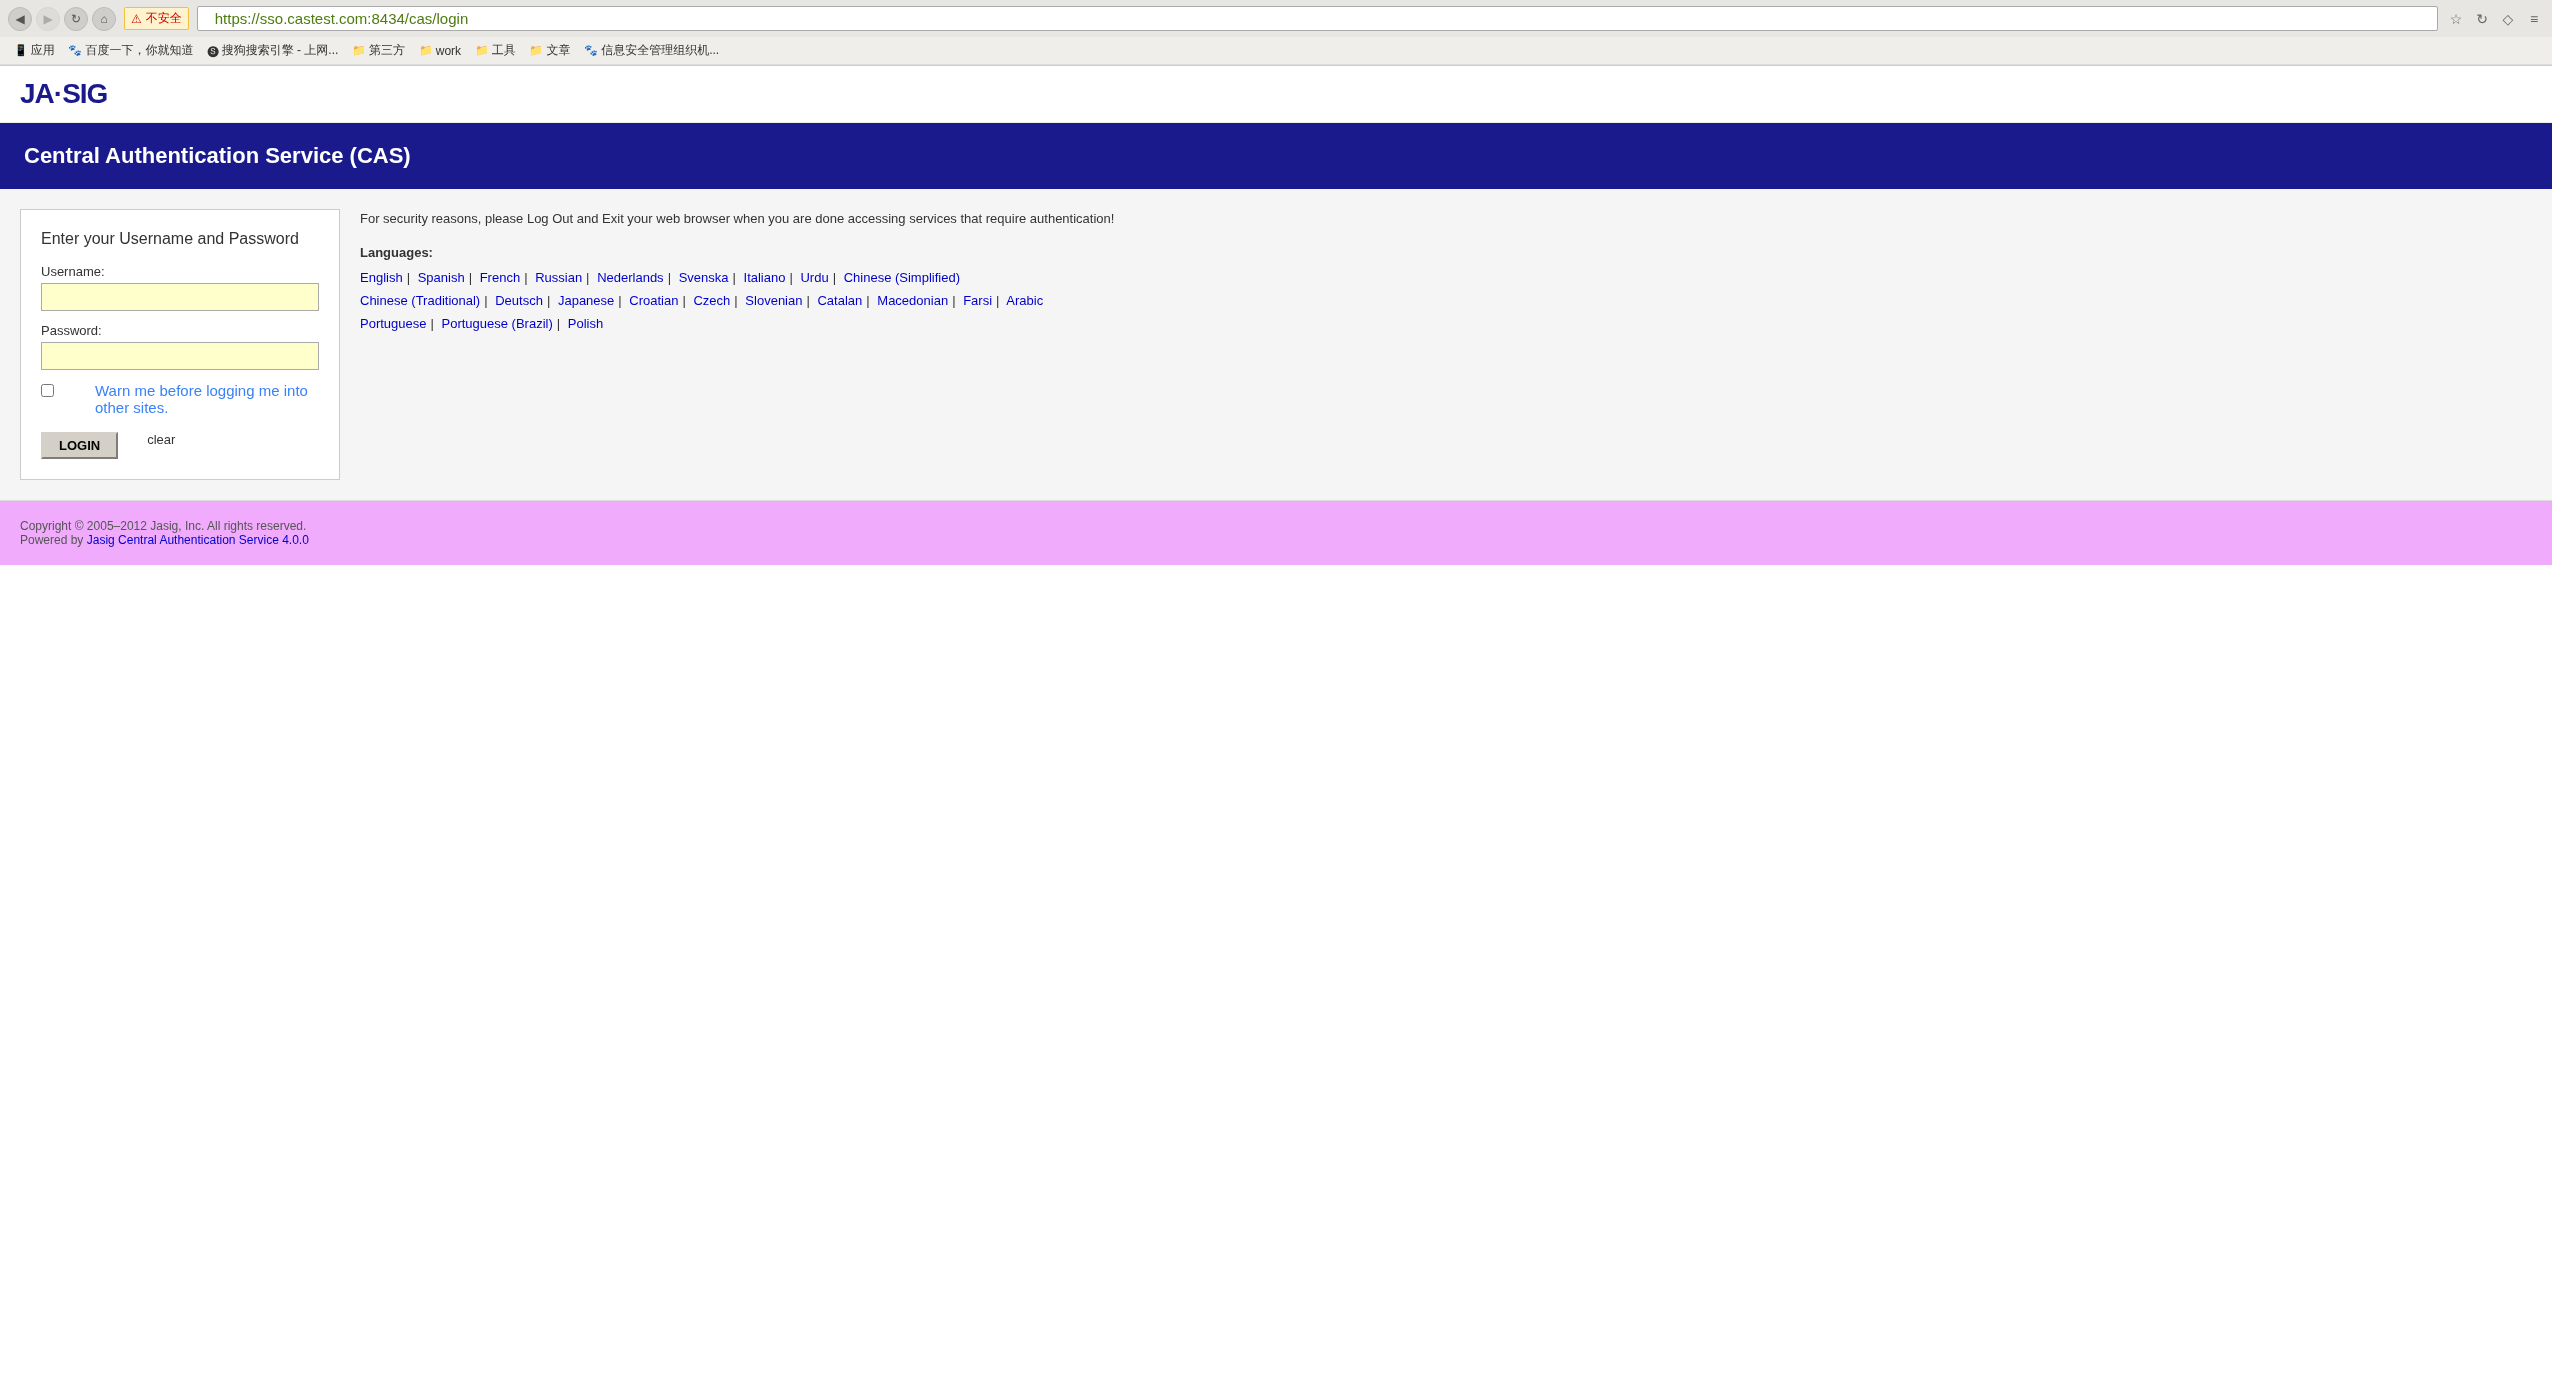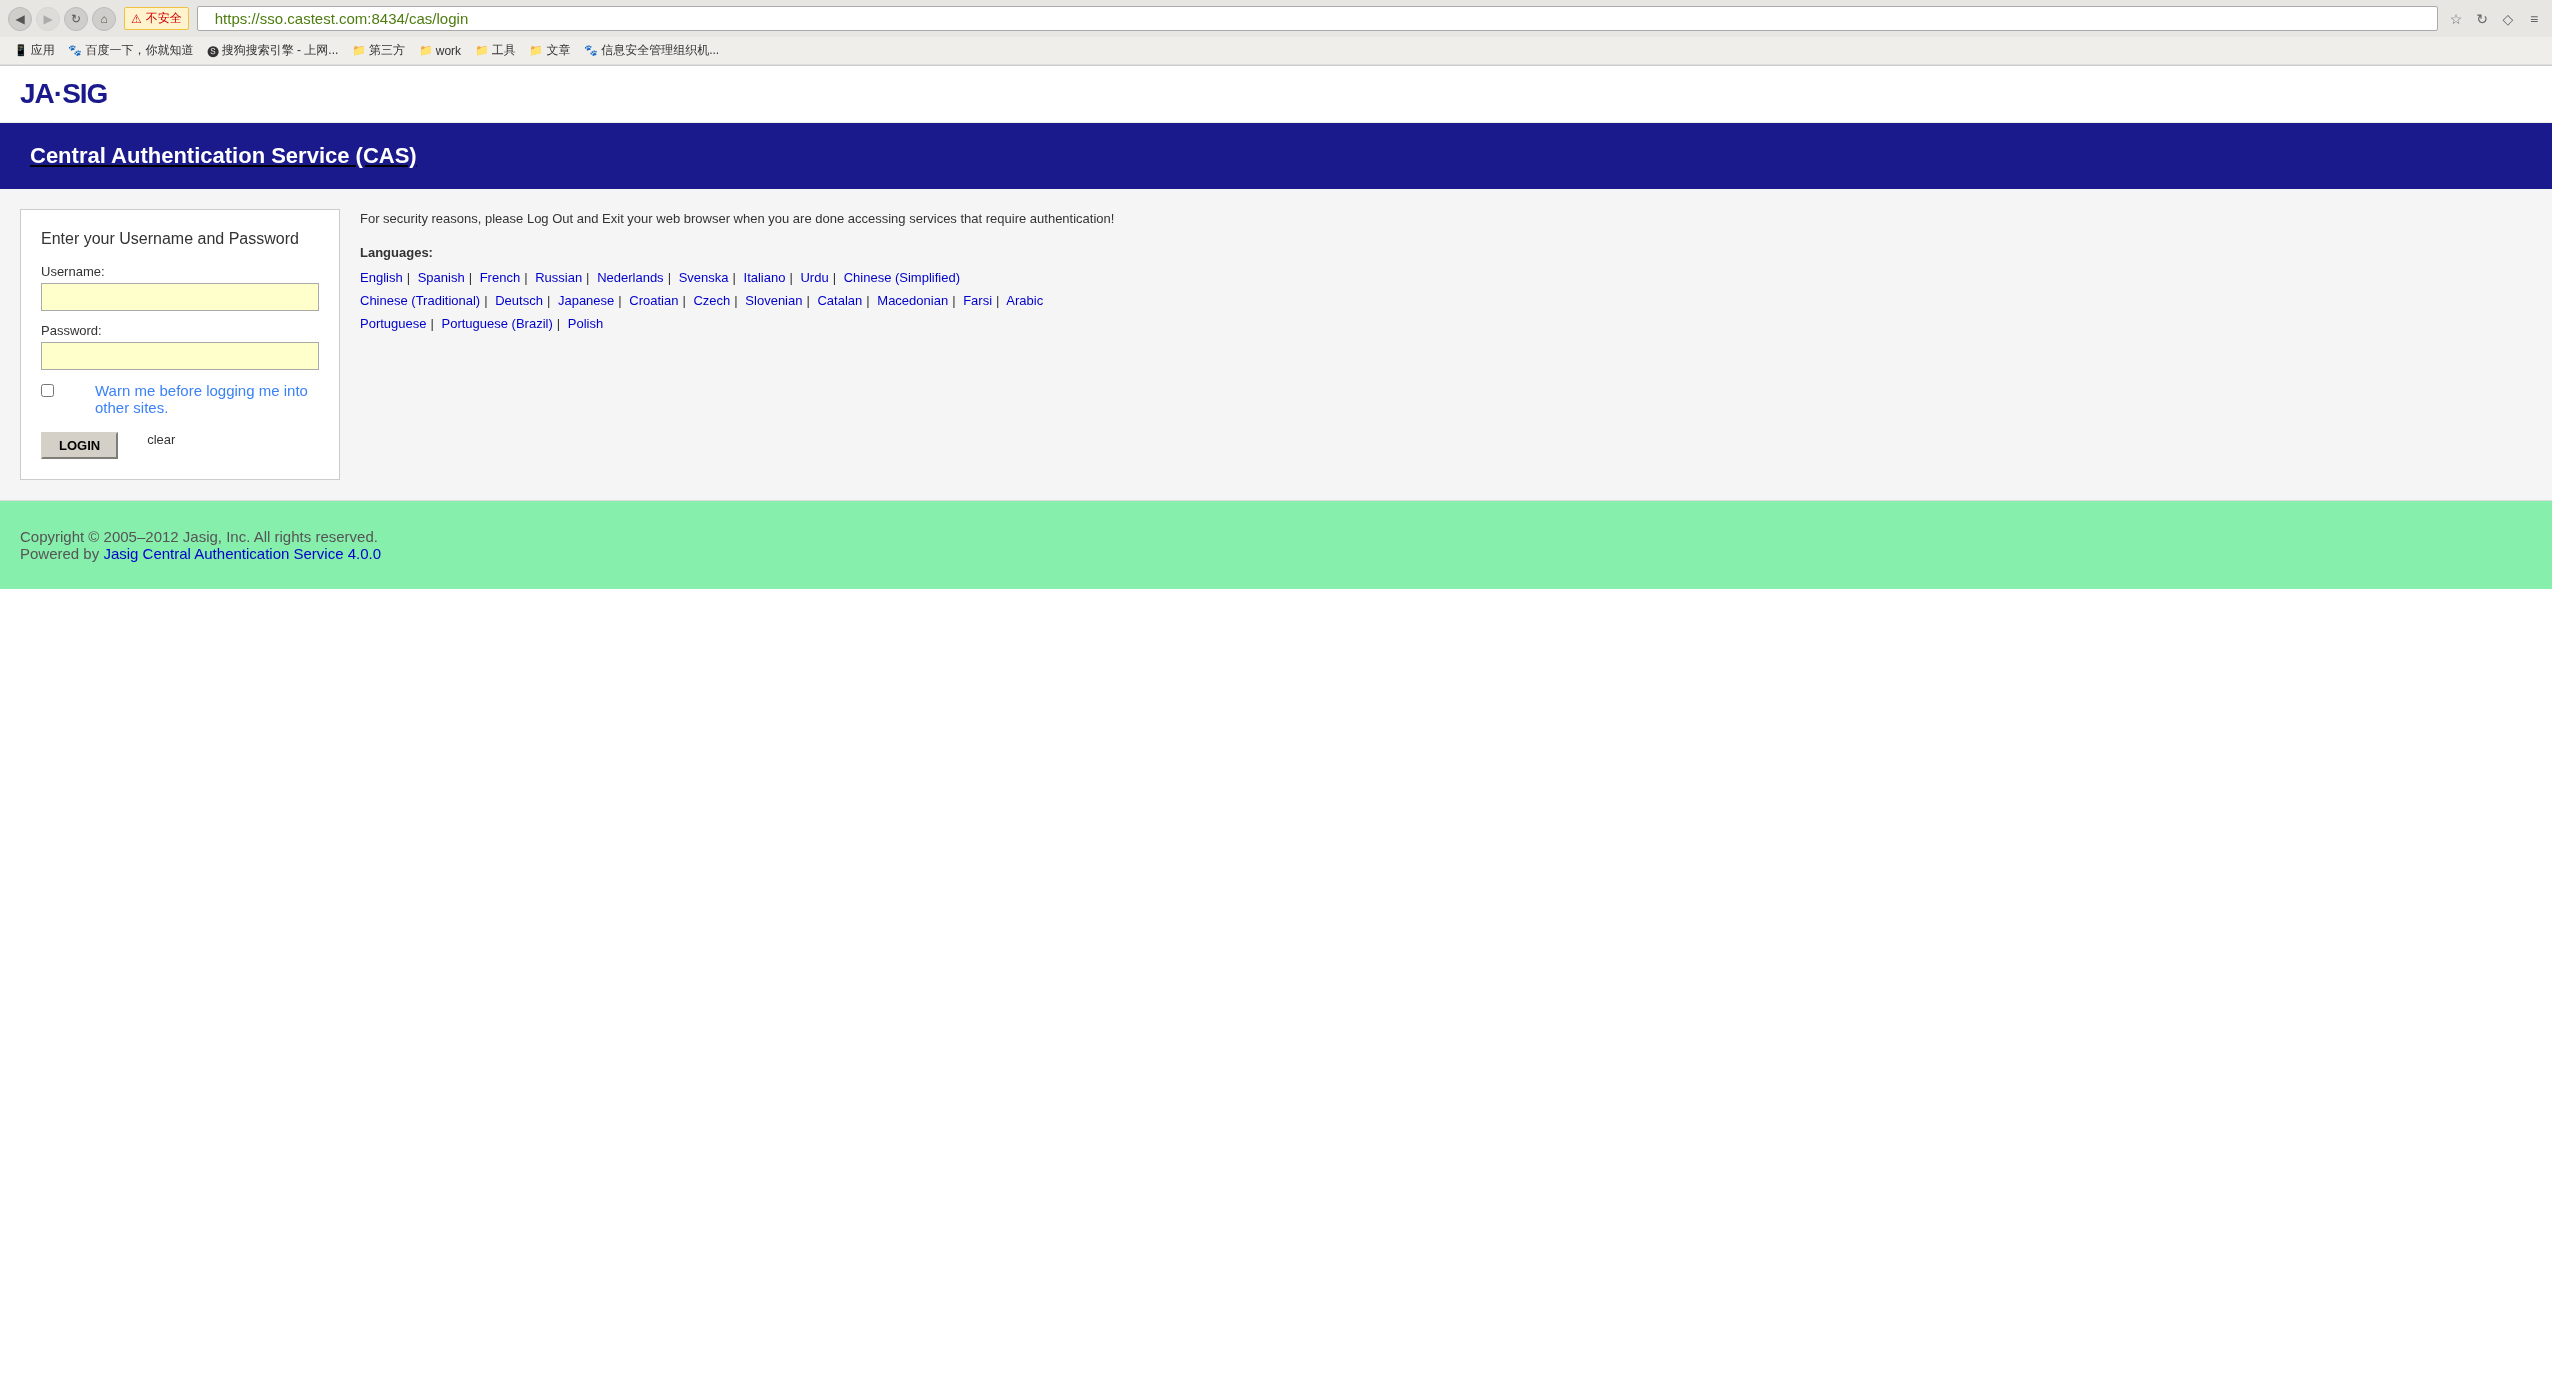--- a/index.html
+++ b/index.html
@@ -24,21 +24,21 @@
     
     .page-content { background: white; min-height: calc(100vh - 60px); }
 
     
     .site-header { padding: 12px 20px; background: white; border-bottom: 1px solid #eee; }
     .logo { display: flex; align-items: flex-start; }
     .logo-text { font-size: 28px; font-weight: bold; color: #1a1a8c; font-family: Arial, sans-serif; letter-spacing: -1px; }
     .logo-text .dash { color: #1a1a8c; }
 
     
-    .banner { background: #1a1a8c; padding: 20px 30px; text-decoration: underline; }
+    .banner { background: #1a1a8c; padding: 20px 24px; }
     .banner-title { color: white; font-size: 22px; font-weight: bold; }
 
     
     .main-content { display: flex; padding: 20px; gap: 20px; background: #f5f5f5; }
 
     
     .login-box { background: white; border: 1px solid #ccc; padding: 20px; width: 320px; flex-shrink: 0; }
     .login-title { font-size: 16px; font-weight: normal; margin-bottom: 16px; color: #333; }
     .form-group { margin-bottom: 12px; }
     .form-label { display: block; font-size: 13px; margin-bottom: 4px; color: #333; }
@@ -53,21 +53,21 @@
     
     .right-content { flex: 1; }
     .security-notice { font-size: 13px; color: #333; margin-bottom: 16px; line-height: 1.5; }
     .languages-section { }
     .languages-label { font-size: 13px; font-weight: bold; color: #333; margin-bottom: 6px; }
     .languages-list { font-size: 13px; line-height: 1.8; }
     .lang-link { color: #00c; text-decoration: none; }
     .lang-sep { color: #333; margin: 0 4px; }
 
     
-    .footer { background: #86efac; padding: 27px 20px; border-top: 1px solid #ddd; font-size: 15px; color: #555; }
+    .footer { background: #f0abfc; padding: 18px 20px; border-top: 1px solid #ddd; font-size: 12px; color: #555; }
     .footer a { color: #00c; text-decoration: none; }
   </style>
 </head>
 <body>
 
 <div class="browser-chrome">
   <div class="browser-toolbar">
     <div class="browser-nav-btns">
       <button class="nav-btn">◀</button>
       <button class="nav-btn" style="opacity:0.4">▶</button>

